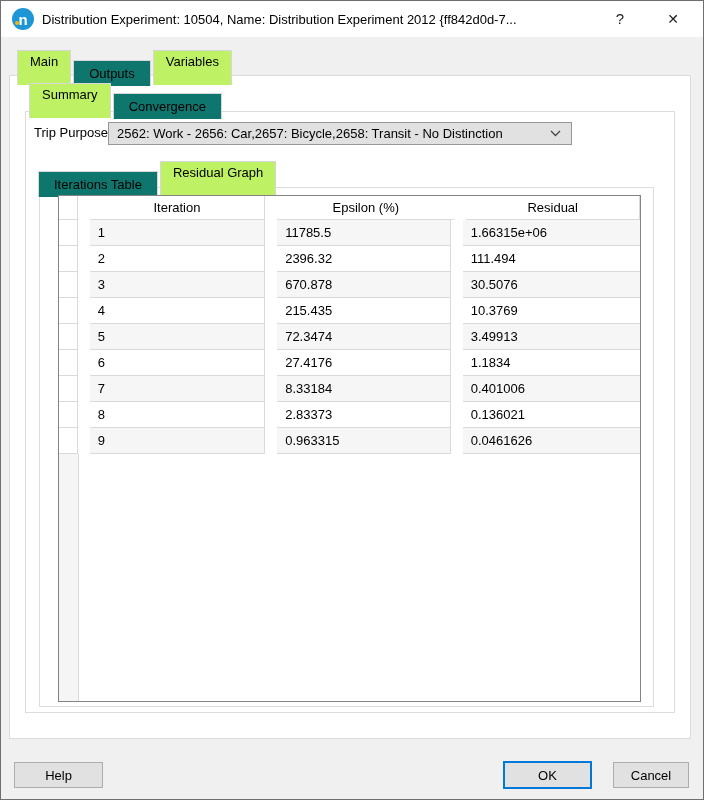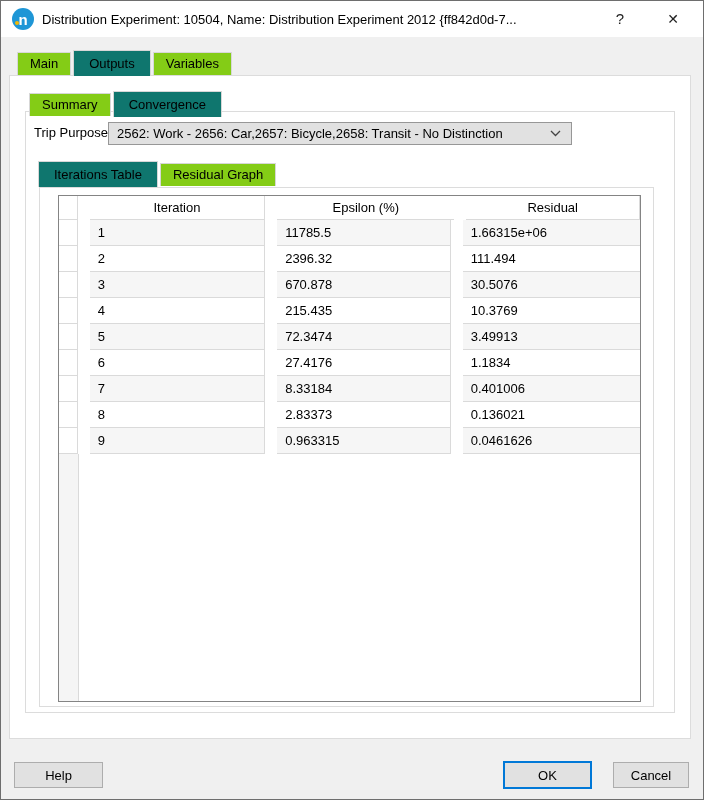--- a/index.html
+++ b/index.html
@@ -28,26 +28,26 @@
   .wtitle { margin-left:8px; flex:1 1 auto; white-space:nowrap; overflow:hidden; }
   .tb-btn {
     flex:0 0 auto; text-align:center; font-size:15px; color:#222;
     height:36px; line-height:36px; cursor:default;
   }
   .tb-help { width:46px; }
   .tb-close { width:60px; font-size:14px; }
   
   .tabrow { position:absolute; display:flex; align-items:flex-end; z-index:5; }
   .tab {
-    background:#84cc16; border:1px solid #d7d7d7; border-bottom:none;
-    padding:3px 12px 4px; margin-right:2px; white-space:nowrap; cursor:default;
+    background:#bef264; border:1px solid #d7d7d7; border-bottom:none;
+    padding:3px 12px 16px; margin-right:2px; white-space:nowrap; cursor:default;
   }
   .tab.active { background:#0f766e; padding:5px 15px; margin-bottom:-1px; }
   .main-tabs { left:16px; top:49px; }
-  .sub-tabs  { left:28px; top:90px; }
+  .sub-tabs  { left:28px; top:82px; }
   .view-tabs { left:37px; top:160px; }
   
   .pane { position:absolute; background:#fff; border:1px solid #dcdcdc; }
   .outputs-pane { left:8px;  top:74px;  width:682px; height:664px; }
   .conv-pane    { left:24px; top:110px; width:650px; height:602px; }
   .inner-pane   { left:38px; top:186px; width:615px; height:520px; }
   
   .trip-label { position:absolute; left:33px; top:120px; height:24px; line-height:24px; z-index:6; }
   .combo {
     position:absolute; left:107px; top:121px; width:464px; height:23px; z-index:6;

